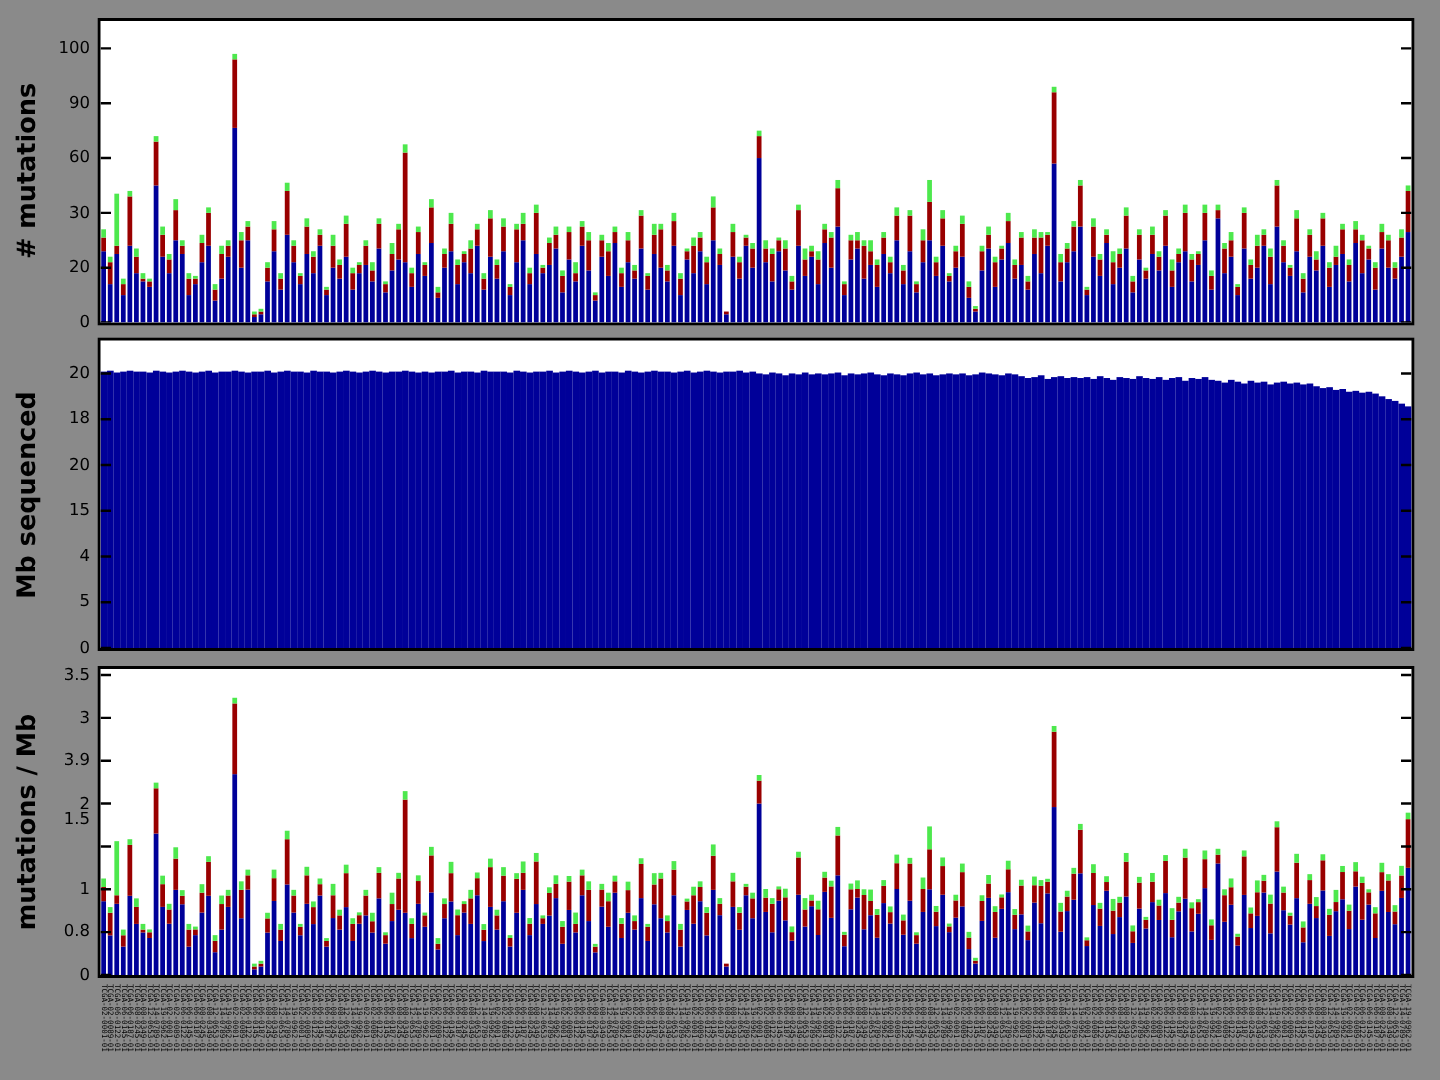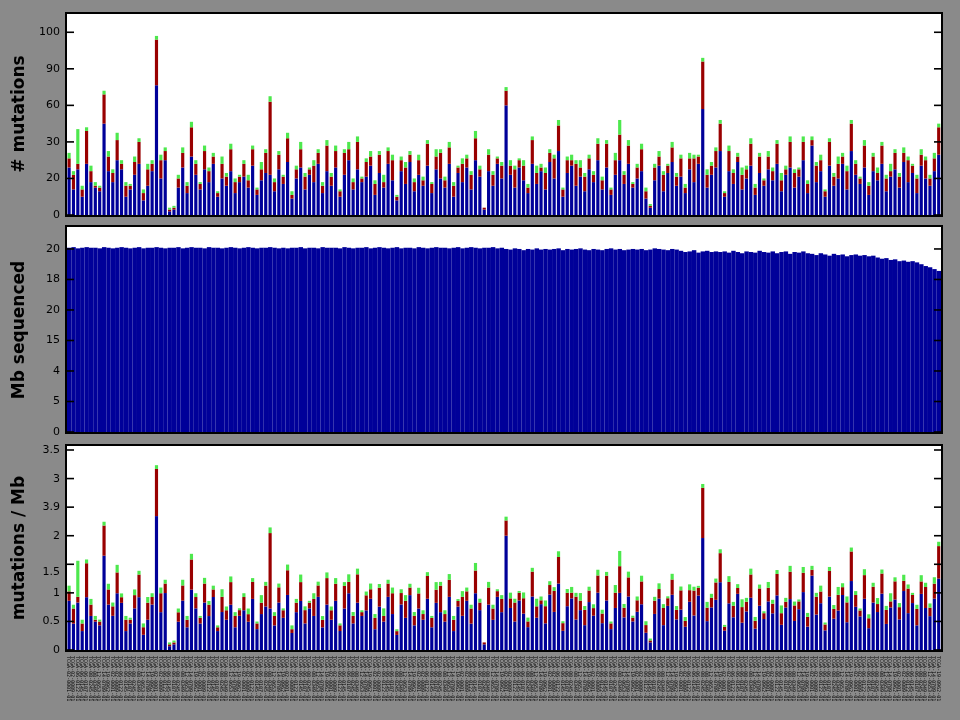--- a/index.html
+++ b/index.html
@@ -1493,23 +1493,23 @@
       <span class="ticklab" style="top: 61.8182px;">90</span>
       <span class="ticklab" style="top: 25.2727px;">100</span>
       <span class="ticklab" style="top: 425px;">0</span>
       <span class="ticklab" style="top: 394.494px;">5</span>
       <span class="ticklab" style="top: 363.988px;">4</span>
       <span class="ticklab" style="top: 333.482px;">15</span>
       <span class="ticklab" style="top: 302.976px;">20</span>
       <span class="ticklab" style="top: 272.47px;">18</span>
       <span class="ticklab" style="top: 241.964px;">20</span>
       <span class="ticklab" style="top: 643px;">0</span>
-      <span class="ticklab" style="top: 614.429px;">0.5</span>
+      <span class="ticklab" style="top: 614.429px;">0.8</span>
       <span class="ticklab" style="top: 585.857px;">1</span>
-      <span class="ticklab" style="top: 565px;">1.5</span>
+      <span class="ticklab" style="top: 539px;">1.5</span>
       <span class="ticklab" style="top: 528.714px;">2</span>
       <span class="ticklab" style="top: 500.143px;">3.9</span>
       <span class="ticklab" style="top: 471.571px;">3</span>
       <span class="ticklab" style="top: 443px;">3.5</span>
     </div>
 
   <div id="xlabels">
       <span class="xlab" style="left: -0.5px;">TCGA-02-0001-01</span>
       <span class="xlab" style="left: 3.87px;">TCGA-02-0089-01</span>
       <span class="xlab" style="left: 8.24px;">TCGA-06-0122-01</span>

